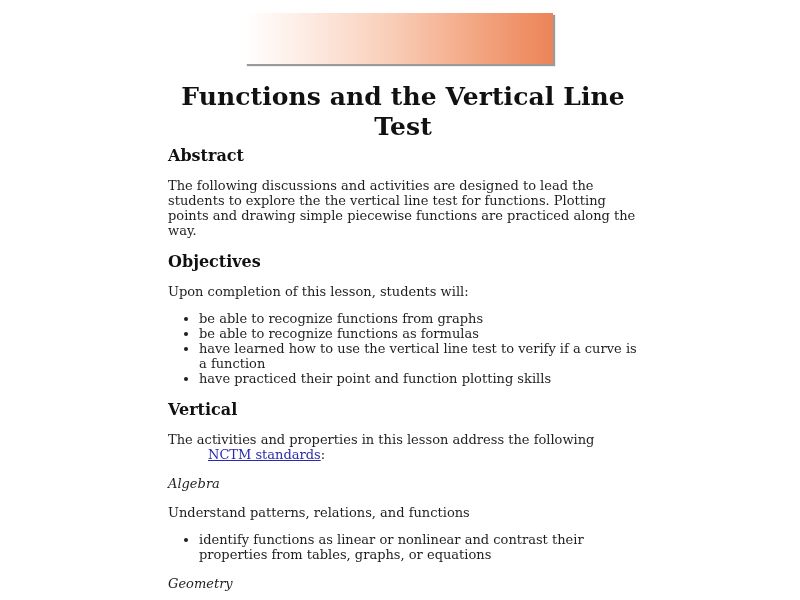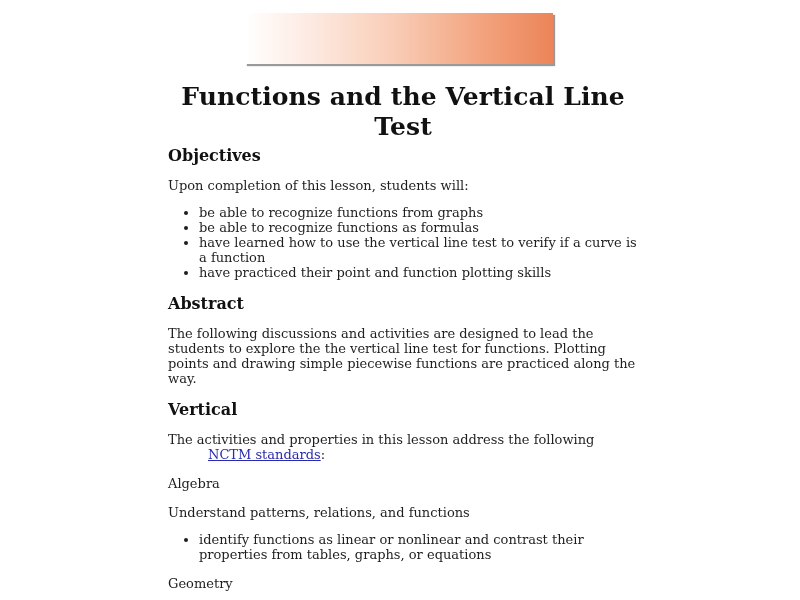--- a/index.html
+++ b/index.html
@@ -63,47 +63,47 @@
       padding-left: 31px;
       font-size: 13px;
       line-height: 15px;
     }
     li { margin: 0; }
     a {
       color: #2a2ab0;
       text-decoration: underline;
       margin-left: 40px;
     }
-    .italic { }
+    .italic { font-style: italic; }
     .section { margin-bottom: 0; }
   </style>
 </head>
 <body>
 
 <div class="banner-wrap">
   <div class="banner"></div>
 </div>
 
 <div class="content">
   <h1>Functions and the Vertical Line Test</h1>
 
   <div class="section">
+    <h2>Abstract</h2>
+    <p>The following discussions and activities are designed to lead the students to explore the the vertical line test for functions. Plotting points and drawing simple piecewise functions are practiced along the way.</p>
+  </div>
+
+  <div class="section">
     <h2>Objectives</h2>
     <p class="tight">Upon completion of this lesson, students will:</p>
     <ul>
       <li>be able to recognize functions from graphs</li>
       <li>be able to recognize functions as formulas</li>
       <li>have learned how to use the vertical line test to verify if a curve is a function</li>
       <li>have practiced their point and function plotting skills</li>
     </ul>
-  </div>
-
-  <div class="section">
-    <h2>Abstract</h2>
-    <p>The following discussions and activities are designed to lead the students to explore the the vertical line test for functions. Plotting points and drawing simple piecewise functions are practiced along the way.</p>
   </div>
 
   <div class="section">
     <h2>Vertical</h2>
     <p><span>The activities and properties in this lesson address the following </span><a href="#">NCTM standards</a><span>:</span></p>
     <p class="italic">Algebra</p>
     <p class="tight">Understand patterns, relations, and functions</p>
     <ul>
       <li>identify functions as linear or nonlinear and contrast their properties from tables, graphs, or equations</li>
     </ul>

